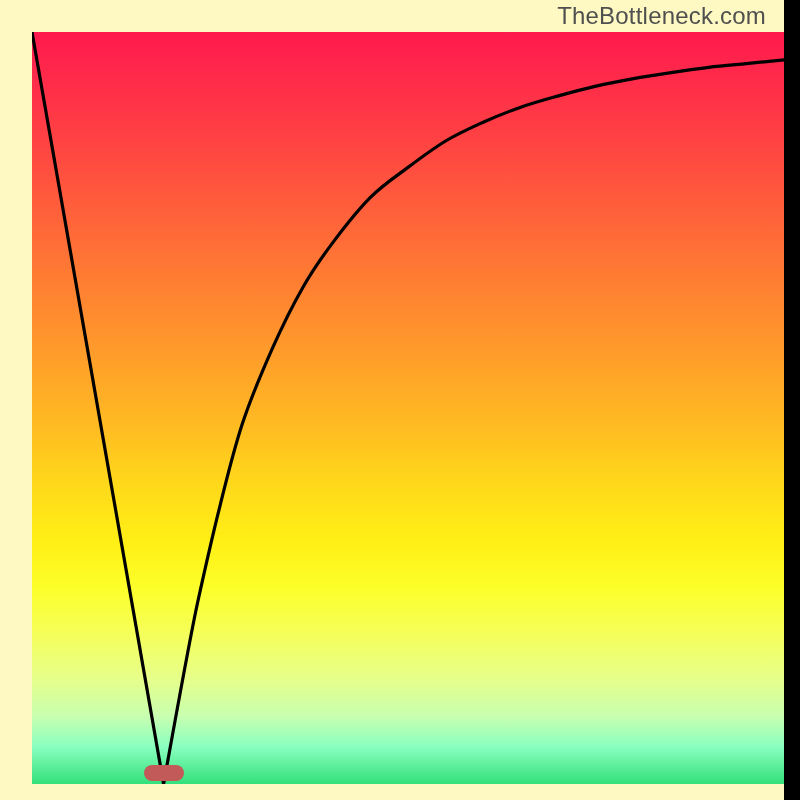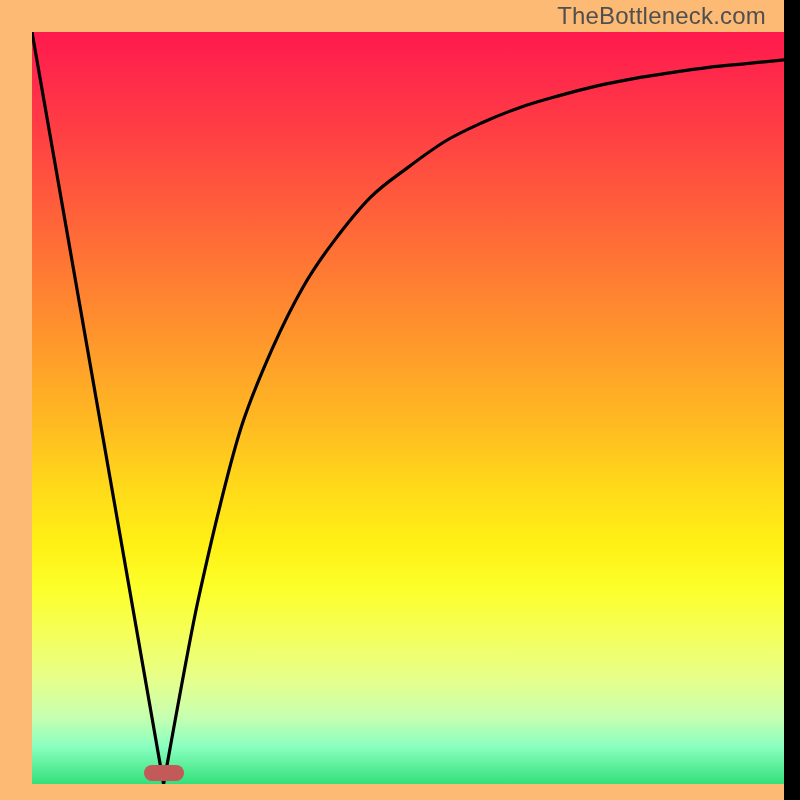--- a/index.html
+++ b/index.html
@@ -8,21 +8,21 @@
     width: 800px;
     height: 800px;
     overflow: hidden;
     background: #000;
     font-family: Arial, Helvetica, sans-serif;
   }
   .frame {
     position: relative;
     width: 784px;
     height: 800px;
-    background: #fdba74;
+    background: #fef9c3;
   }
   .plot-area {
     position: absolute;
     left: 32px;
     top: 32px;
     width: 752px;
     height: 752px;
     overflow: hidden;
   }
   .gradient {

